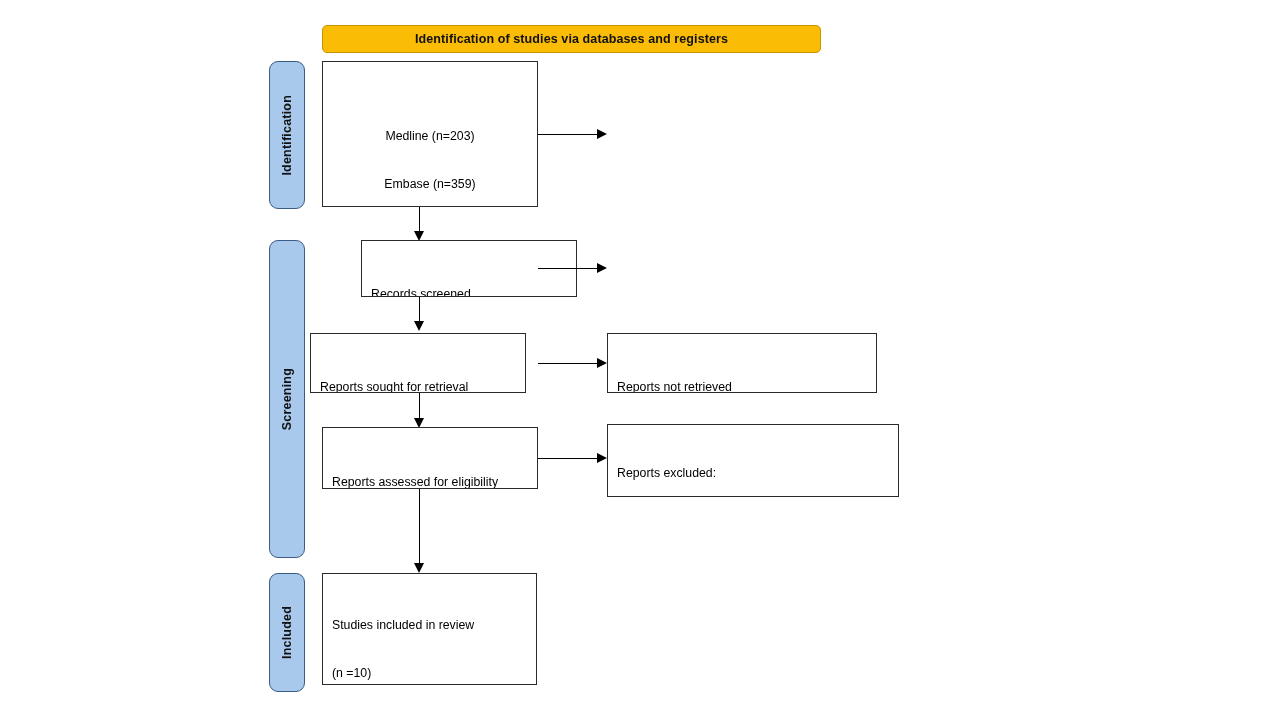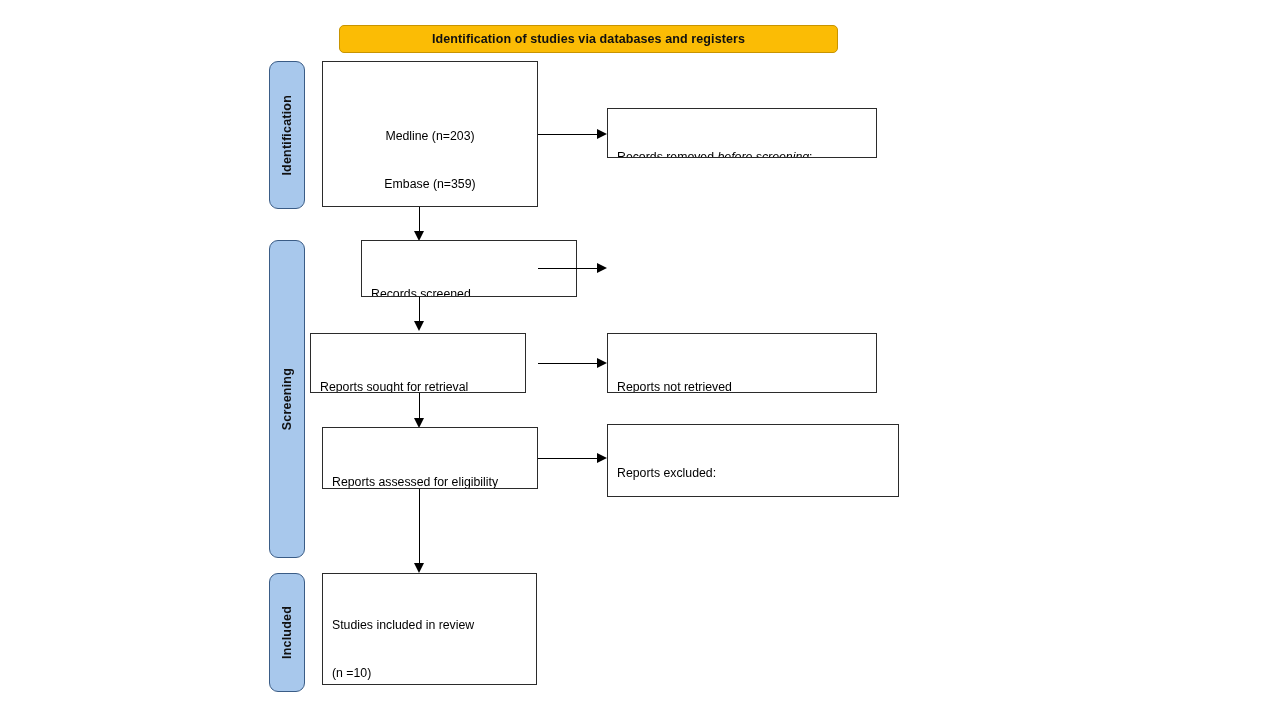--- a/index.html
+++ b/index.html
@@ -32,21 +32,20 @@
     background: #FBBC05;
     border: 1px solid #C89400;
     border-radius: 5px;
     display: flex;
     align-items: center;
     justify-content: center;
     font-size: 12.5px;
     font-weight: bold;
     color: #111111;
     letter-spacing: 0.1px;
-    margin-left: 17px;
   }
 
   
   .rail {
     position: absolute;
     box-sizing: border-box;
     background: #A8C8EC;
     border: 1.4px solid #3A5C86;
     border-radius: 9px;
     display: flex;
@@ -142,26 +141,20 @@
       <div>Embase (n=359)</div>
       
       
       
     </div>
   </div>
 
   <div class="hline" style="left:538px; top:134px; width:60px;"></div>
   <div class="arrow-right" style="left:597px; top:129px;"></div>
 
-  <div class="box" style="left:607px; top:108px; width:270px; height:50px;">
-    <div class="box-text" style="top:7px;">
-      <div><span>Records removed </span><span class="ital">before screening</span><span>:</span></div>
-      
-    </div>
-  </div>
 
   <div class="vline" style="left:419px; top:207px; height:27px;"></div>
   <div class="arrow-down" style="left:414px; top:231px;"></div>
 
   <div class="box" style="left:322px; top:240px; width:216px; height:57px;margin-left:39px;">
     <div class="box-text" style="top:12px;">
       <div>Records screened</div>
       
     </div>
   </div>

